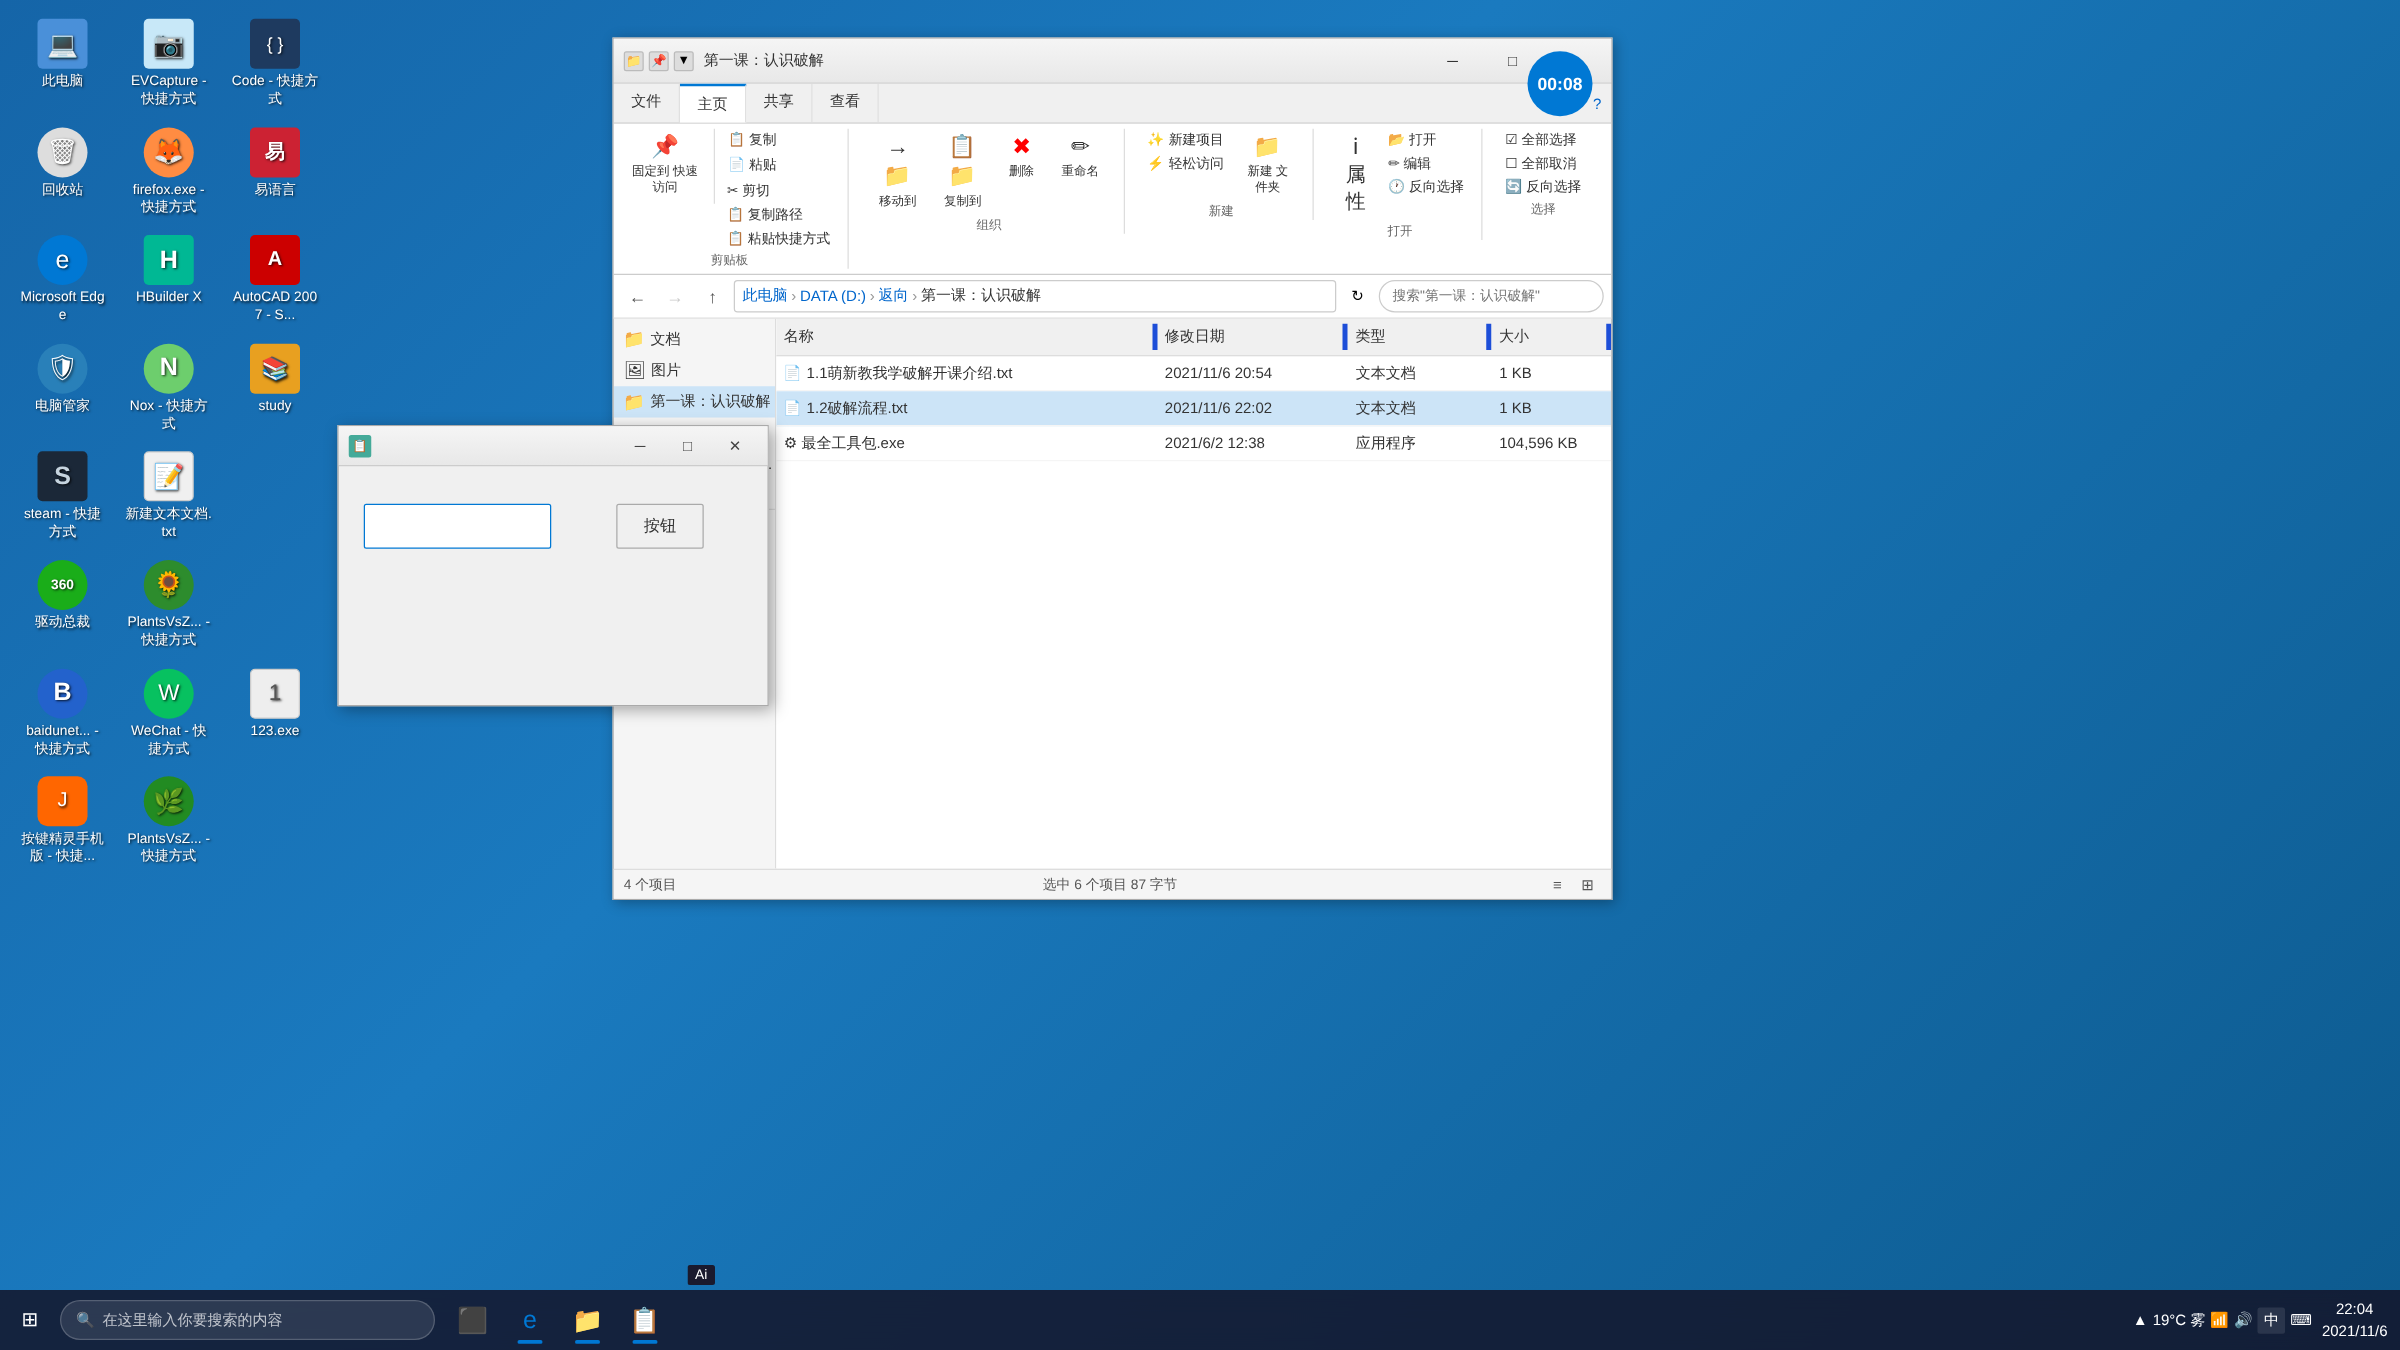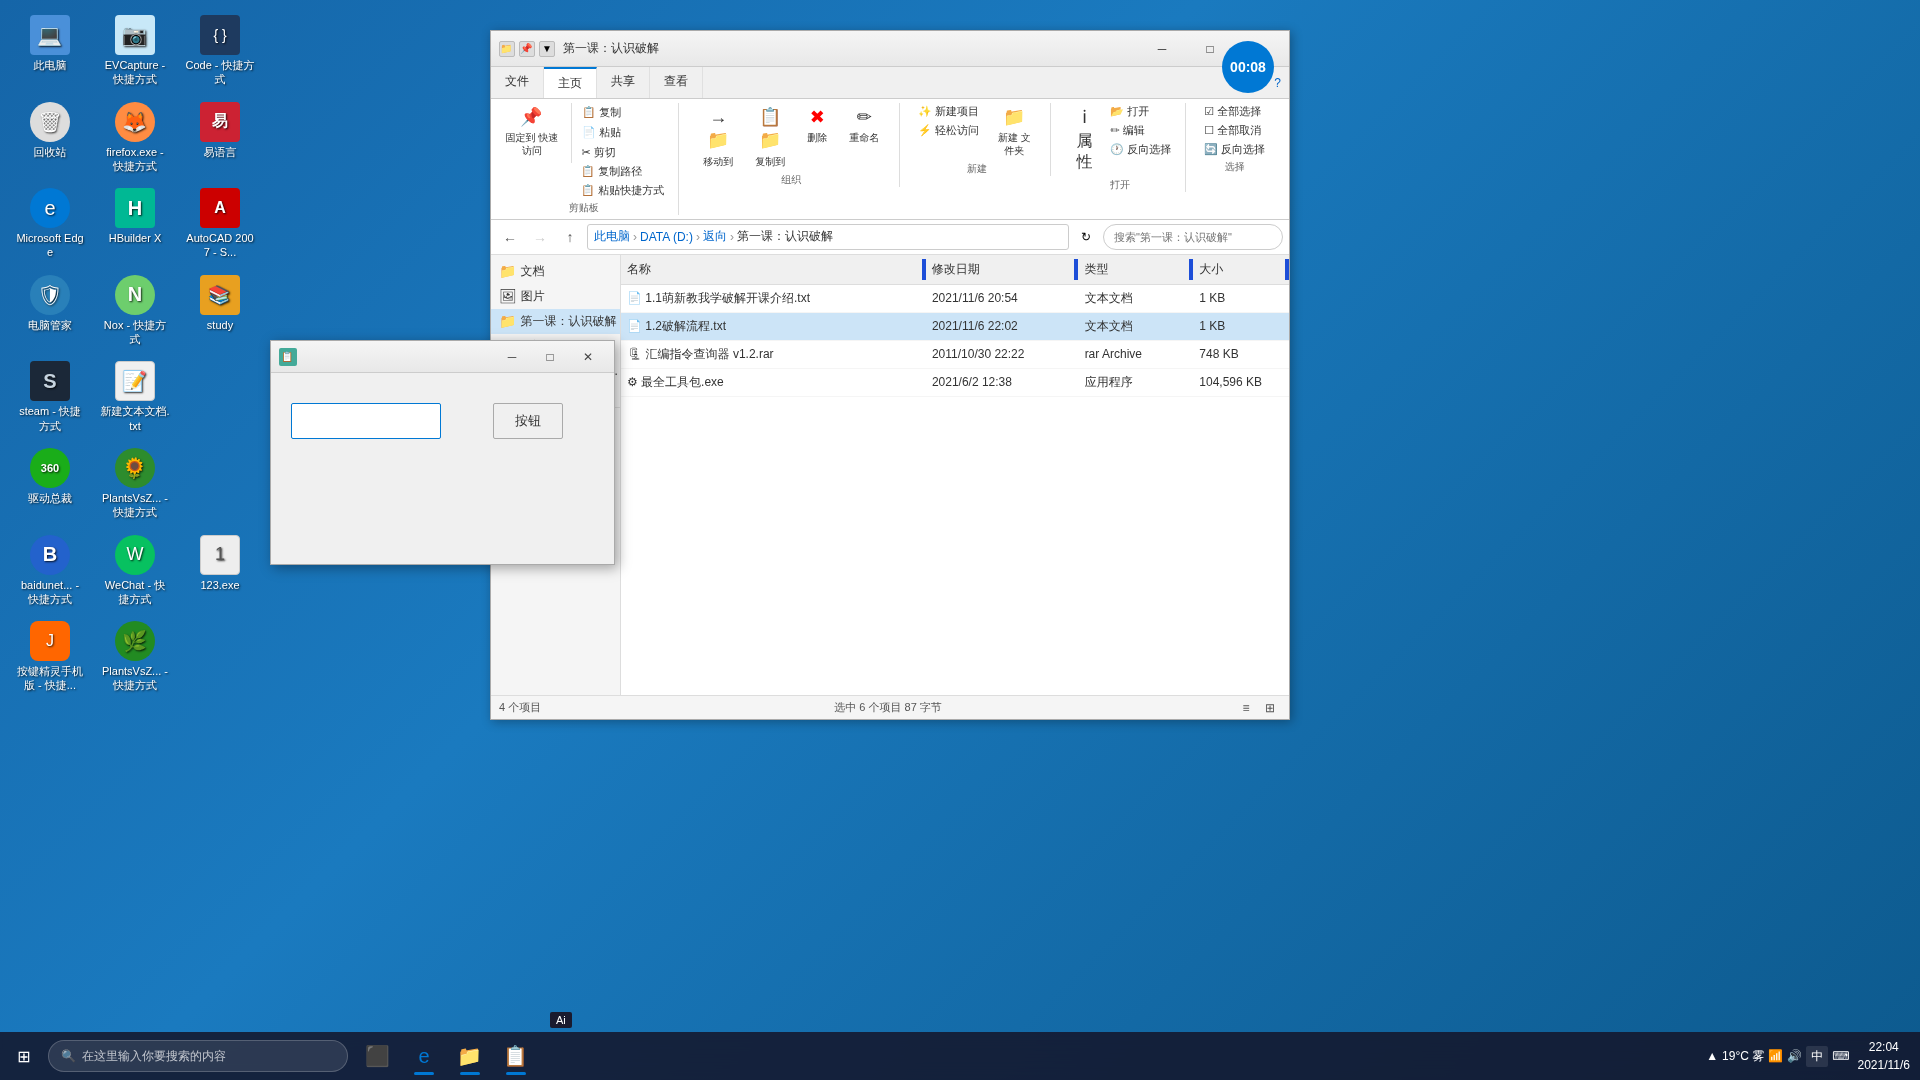--- a/index.html
+++ b/index.html
@@ -886,29 +886,20 @@
           <div class="file-cell col-name">
             <span>📄</span>
             <span>1.2破解流程.txt</span>
           </div>
           <div class="file-cell col-date">2021/11/6 22:02</div>
           <div class="file-cell col-type">文本文档</div>
           <div class="file-cell col-size">1 KB</div>
         </div>
         <div class="file-row">
           <div class="file-cell col-name">
-            <span>🗜</span>
-            <span>汇编指令查询器 v1.2.rar</span>
-          </div>
-          <div class="file-cell col-date">2011/10/30 22:22</div>
-          <div class="file-cell col-type">rar Archive</div>
-          <div class="file-cell col-size">748 KB</div>
-        </div>
-        <div class="file-row">
-          <div class="file-cell col-name">
             <span>⚙</span>
             <span>最全工具包.exe</span>
           </div>
           <div class="file-cell col-date">2021/6/2 12:38</div>
           <div class="file-cell col-type">应用程序</div>
           <div class="file-cell col-size">104,596 KB</div>
         </div>
       </div>
     </div>
 

